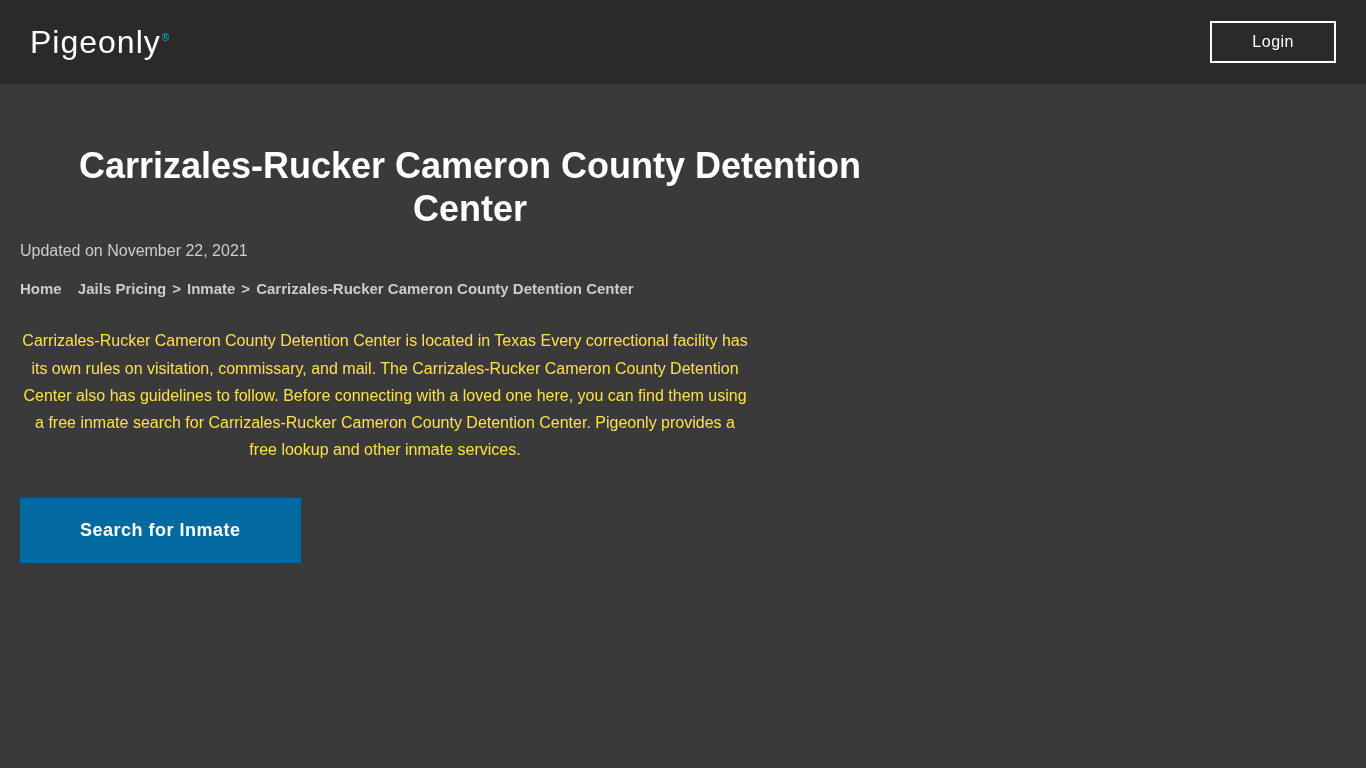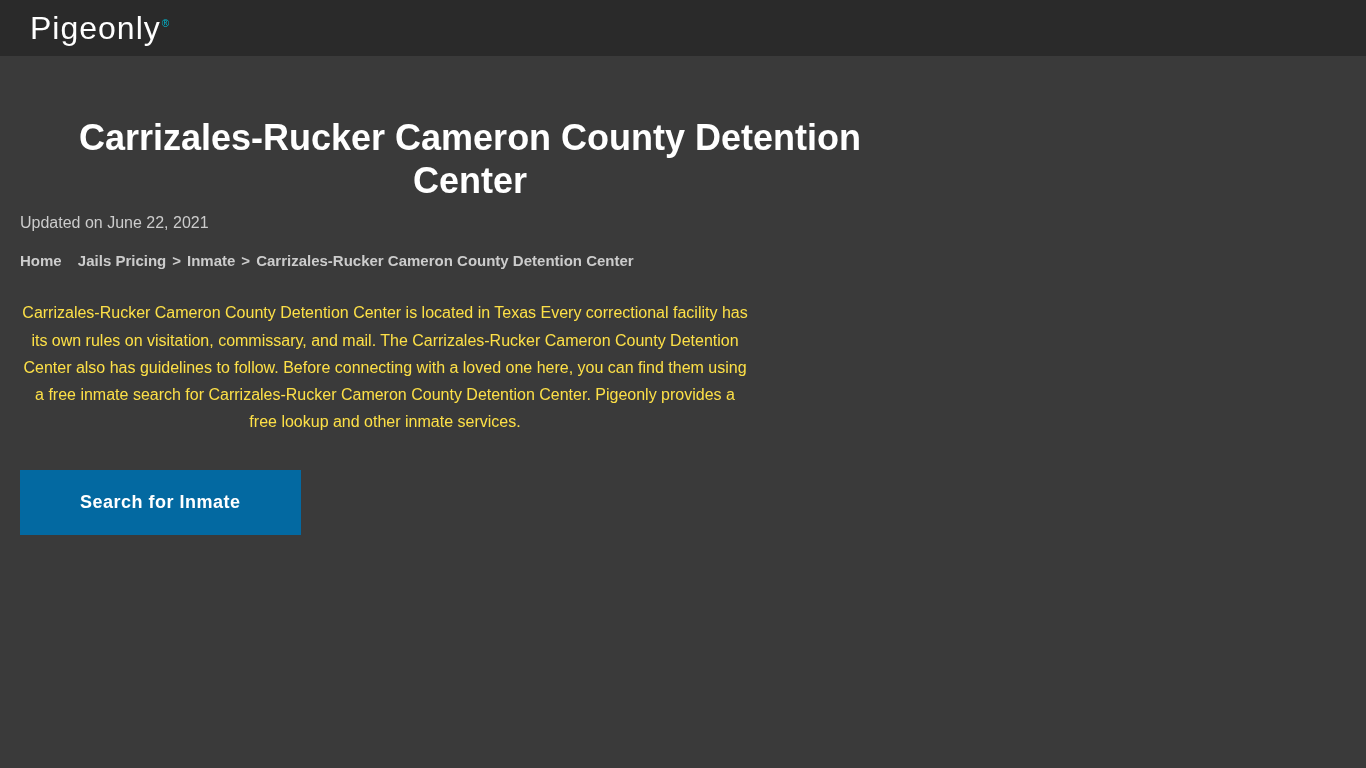--- a/index.html
+++ b/index.html
@@ -15,21 +15,21 @@
       width: 1366px;
       min-height: 768px;
     }
 
     
     header {
       background-color: #2a2a2a;
       display: flex;
       align-items: center;
       padding: 0 30px;
-      height: 56px;
+      height: 84px;
       position: relative;
     }
 
     .logo {
       display: flex;
       align-items: center;
       margin-right: 40px;
     }
 
     .logo-text {
@@ -151,25 +151,26 @@
 <body>
 
 <header>
   <div class="logo">
     <span class="logo-text">
       <span>Pigeonly</span><span class="logo-dot">®</span>
     </span>
   </div>
 
 
+  <button class="login-btn">Login</button>
 </header>
 
 <main>
   <h1 class="page-title">Carrizales-Rucker Cameron County Detention Center</h1>
-  <p class="updated-date">Updated on June 22, 2021</p>
+  <p class="updated-date">Updated on November 22, 2021</p>
 
   <nav class="breadcrumb">
     <a>Home</a>
     <span class="breadcrumb-separator"> &nbsp;</span>
     <a>Jails Pricing</a>
     <span class="breadcrumb-separator"> &gt;</span>
     <a>Inmate</a>
     <span class="breadcrumb-separator"> &gt;</span>
     <span class="breadcrumb-current">Carrizales-Rucker Cameron County Detention Center</span>
   </nav>

